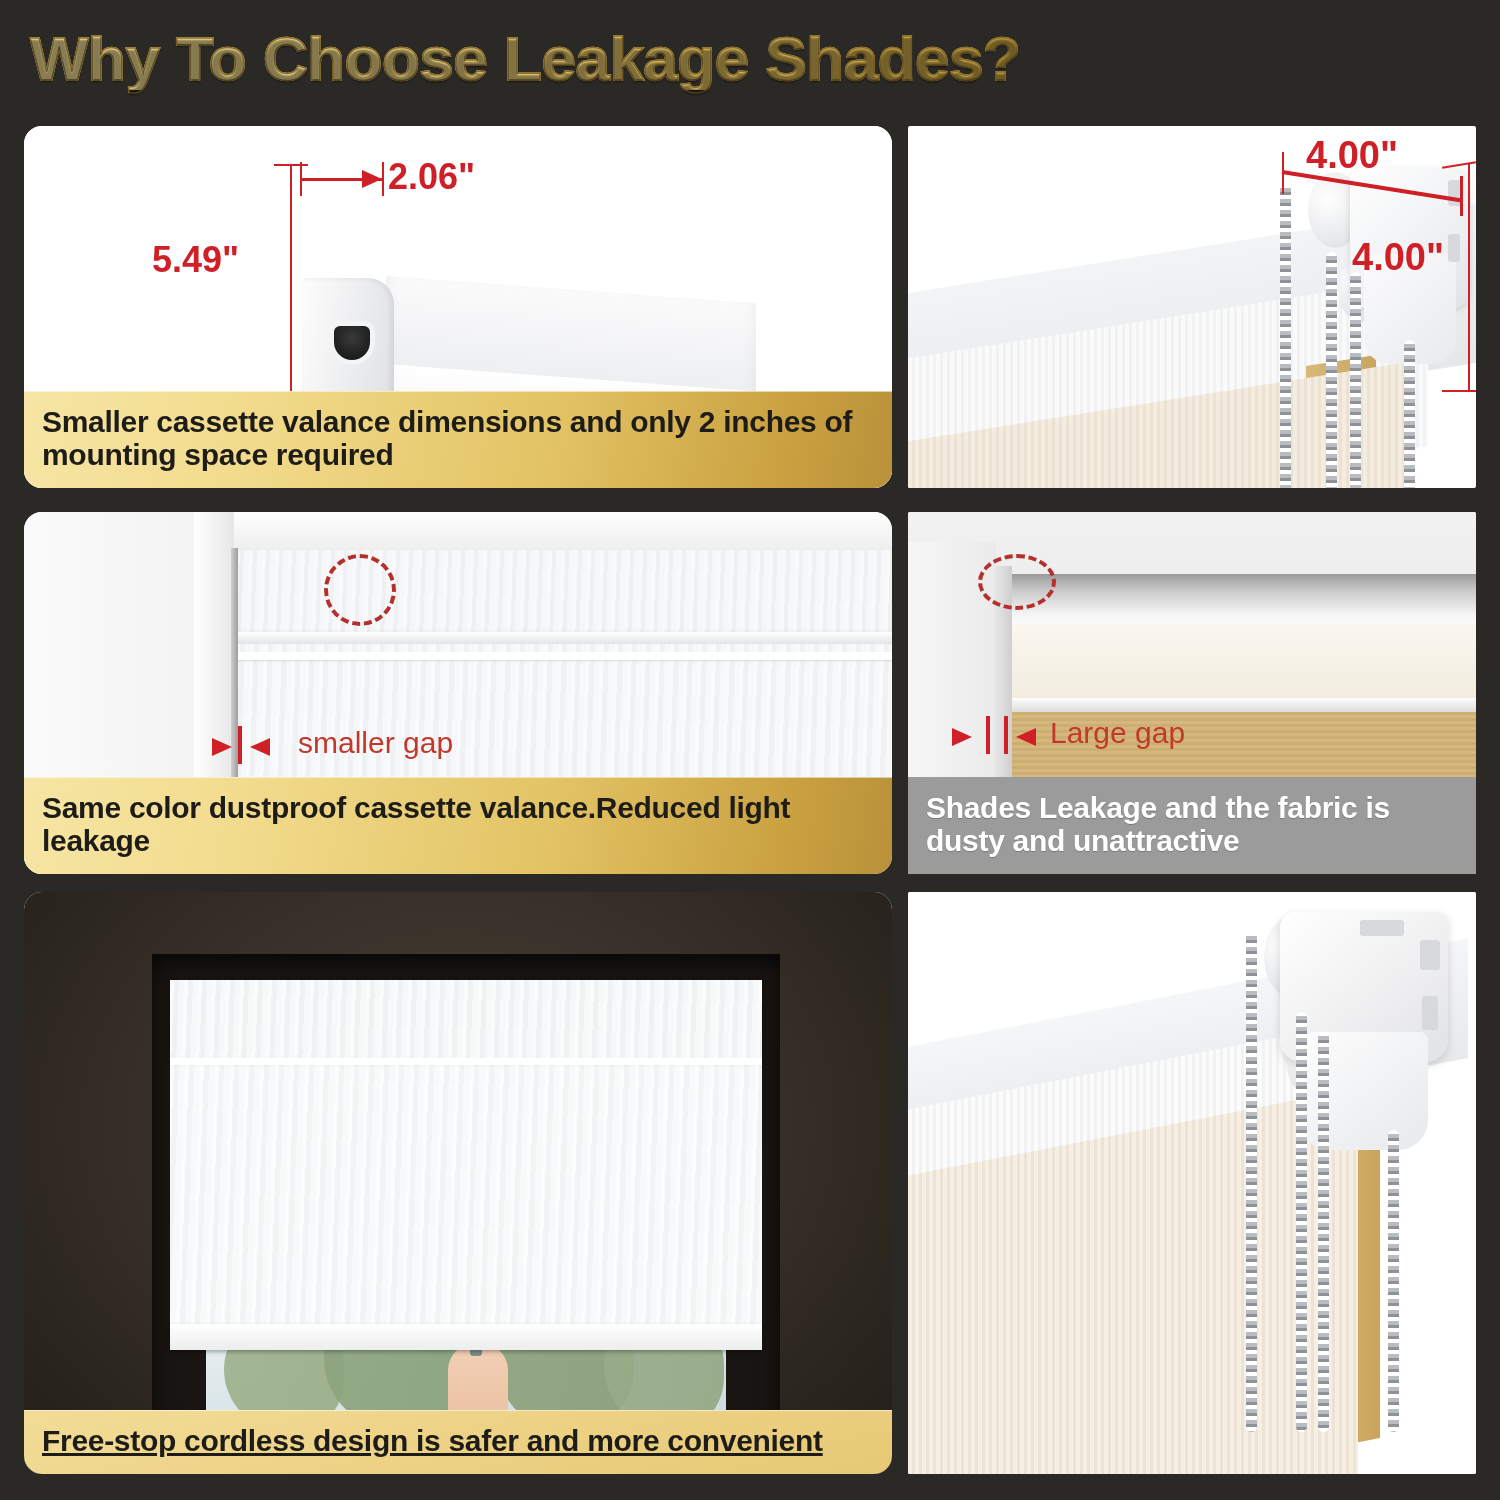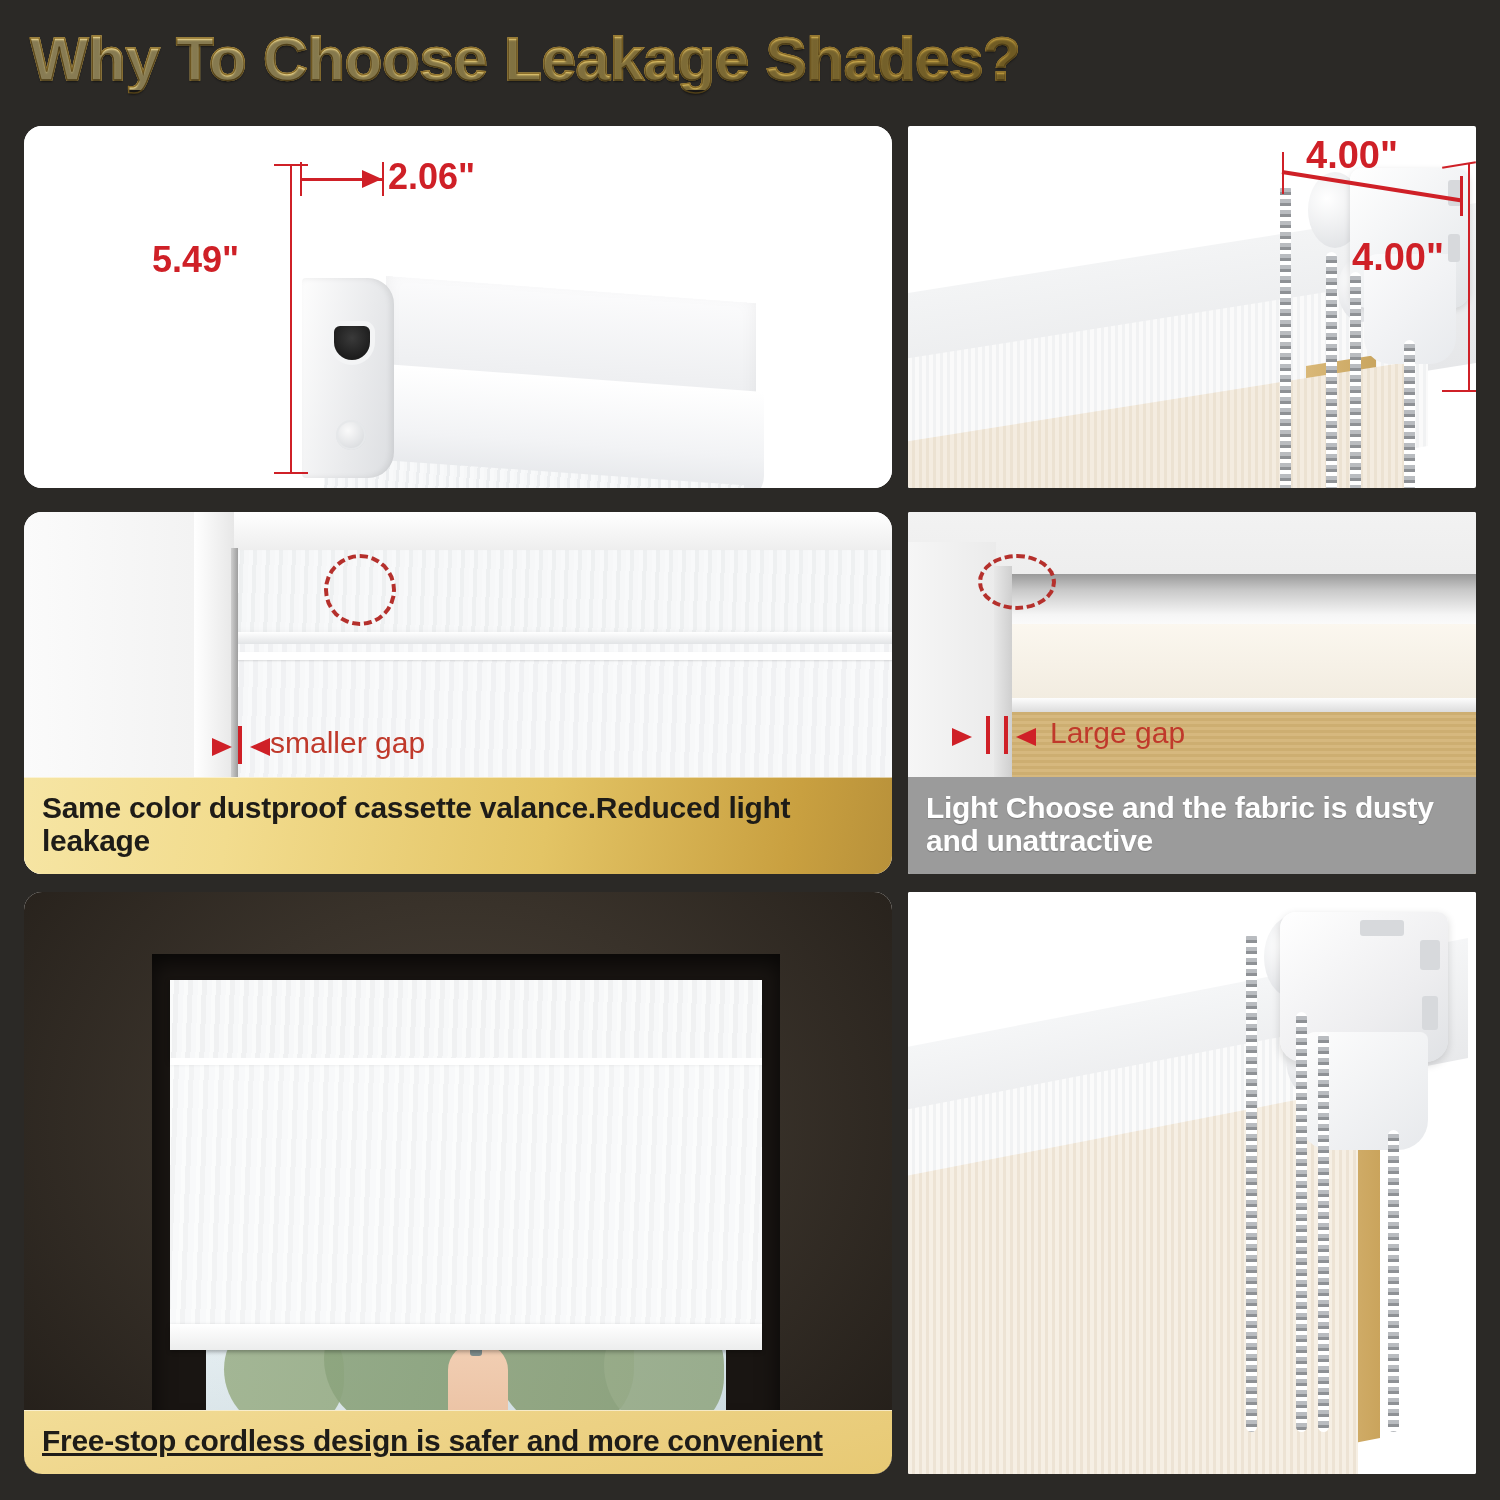--- a/index.html
+++ b/index.html
@@ -281,20 +281,21 @@
     <div class="redline" style="left:276px;top:52px;width:82px;height:3px;"></div>
     <div class="arrow-r" style="left:338px;top:44px;"></div>
     <div class="redline" style="left:358px;top:36px;width:2px;height:34px;"></div>
     <div class="dim" style="left:364px;top:30px;font-size:36px;">2.06"</div>
 
     <div class="redline" style="left:266px;top:38px;width:2px;height:310px;"></div>
     <div class="redline" style="left:250px;top:38px;width:34px;height:2px;"></div>
     <div class="redline" style="left:250px;top:346px;width:34px;height:2px;"></div>
     <div class="dim" style="left:128px;top:113px;font-size:36px;">5.49"</div>
   </div>
+  <div class="caption gold">Smaller cassette valance dimensions and only 2 inches of mounting space required</div>
 </div>
 
 <div class="panel right row1">
   <div class="stage">
     <div class="p2-shade"></div>
     <div class="p2-fab-white"></div>
     <div class="p2-fab-tan"></div>
     <div class="p2-fab-cream"></div>
     <div class="p2-roller"></div>
     <div class="p2-roller2"></div>
@@ -329,21 +330,21 @@
     <div class="p3-fabric"></div>
     <div class="p3-rail"></div>
     <div class="p3-frame"></div>
     <div style="position:absolute;left:207px;top:36px;width:7px;height:292px;background:linear-gradient(90deg,#cfcfcf,#9e9e9e);"></div>
 
     <div class="dashcircle" style="left:300px;top:42px;width:72px;height:72px;"></div>
 
     <div class="arrow-r" style="left:188px;top:226px;"></div>
     <div class="redline" style="left:214px;top:214px;width:4px;height:38px;"></div>
     <div class="arrow-l" style="left:226px;top:226px;"></div>
-    <div class="gaplabel" style="left:246px;top:214px;">smaller gap</div>
+    <div class="gaplabel" style="left:274px;top:214px;">smaller gap</div>
   </div>
   <div class="caption gold">Same color dustproof cassette valance.Reduced light leakage</div>
 </div>
 
 <div class="panel right row2">
   <div class="stage">
     <div class="p4bgA"></div>
     <div class="p4-wall"></div>
     <div class="p4-rail"></div>
     <div class="p4-beam"></div>
@@ -353,21 +354,21 @@
     <div class="p4-post"></div>
 
     <div class="dashcircle" style="left:70px;top:42px;width:78px;height:56px;"></div>
 
     <div class="arrow-r" style="left:44px;top:216px;"></div>
     <div class="redline" style="left:78px;top:204px;width:4px;height:38px;"></div>
     <div class="redline" style="left:96px;top:204px;width:4px;height:38px;"></div>
     <div class="arrow-l" style="left:108px;top:216px;"></div>
     <div class="gaplabel" style="left:142px;top:204px;">Large gap</div>
   </div>
-  <div class="caption gray">Light Choose and the fabric is dusty and unattractive</div>
+  <div class="caption gray">Shades Leakage and the fabric is dusty and unattractive</div>
 </div>
 
 <div class="panel left row3">
   <div class="stage">
     <div class="p5-room"></div>
     <div class="p5-recess"></div>
     <div class="p5-sky"></div>
     <div class="p5-tree" style="left:200px;top:420px;width:120px;height:120px;"></div>
     <div class="p5-tree" style="left:300px;top:400px;width:150px;height:140px;background:#6f8c5a;"></div>
     <div class="p5-tree" style="left:470px;top:392px;width:140px;height:148px;background:#768f5e;"></div>

